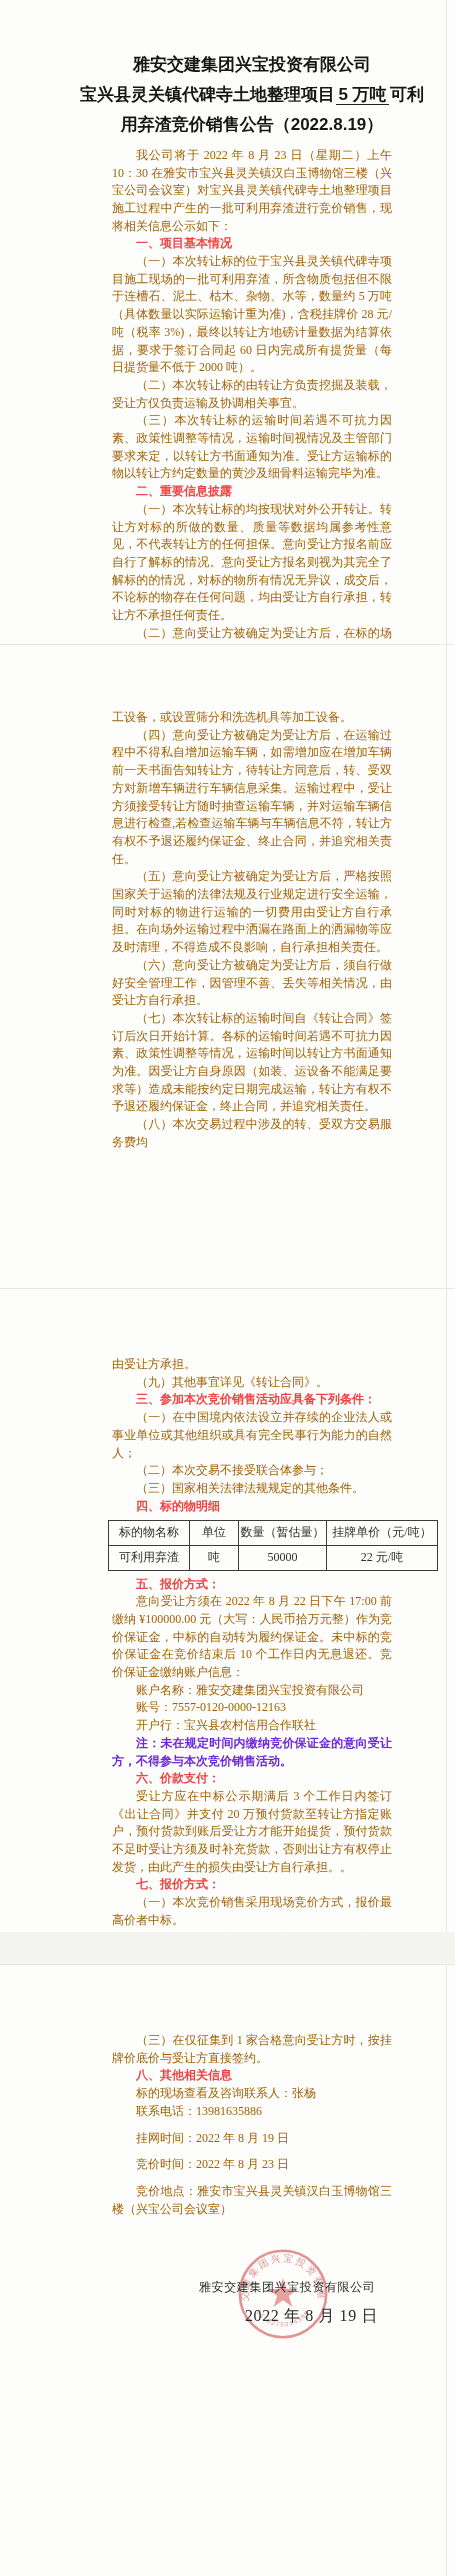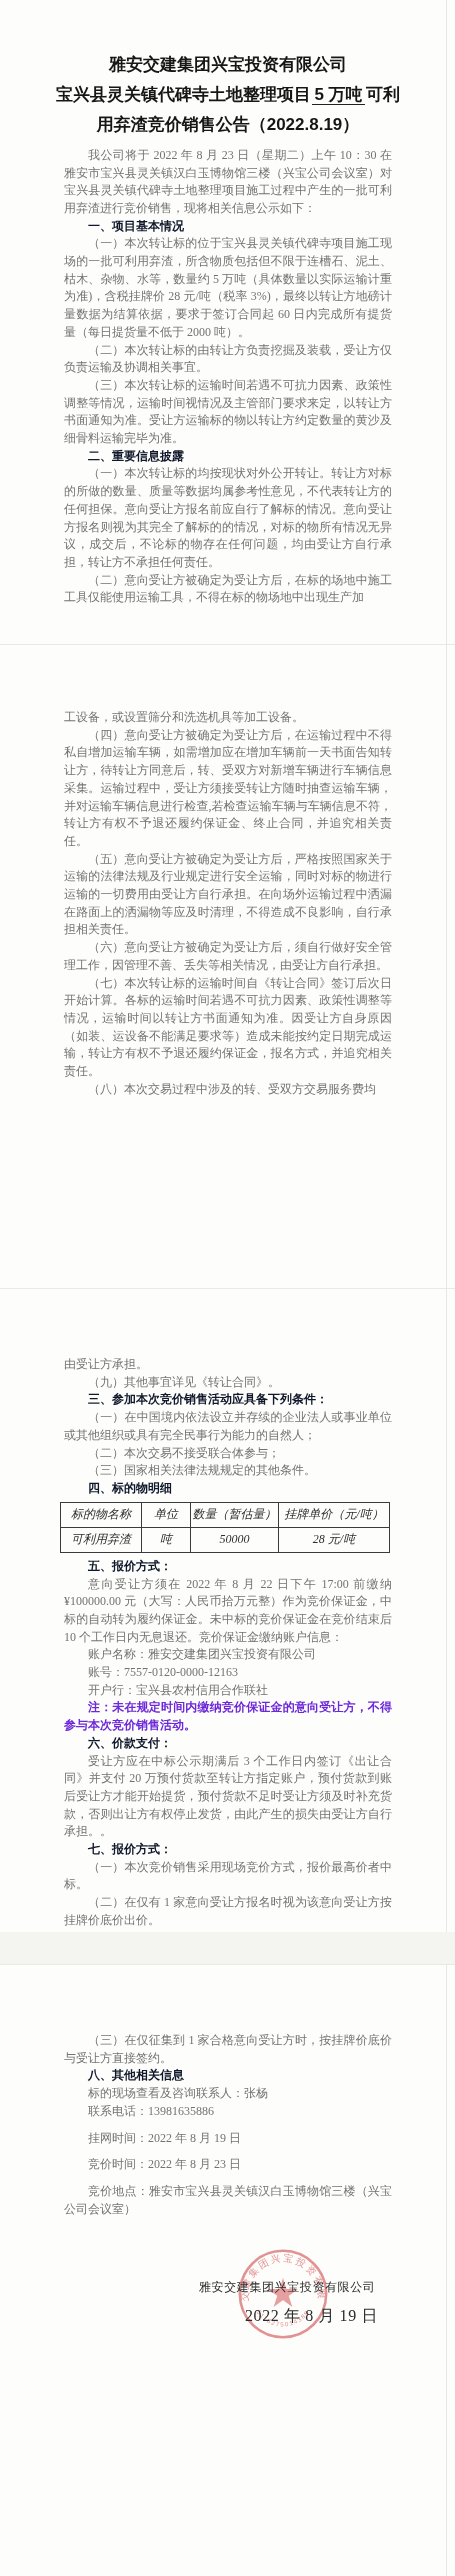--- a/index.html
+++ b/index.html
@@ -3,56 +3,56 @@
 <meta charset="utf-8">
 <style>
   html,body{margin:0;padding:0;}
   body{
     width:456px;height:2576px;position:relative;
     background:#f4f4f1;
     font-family:"Liberation Serif","DejaVu Serif",serif;
   }
   .page{
     position:absolute;left:0;width:456px;background:#fdfdfb;
-    box-sizing:border-box;overflow:hidden;
+    box-sizing:border-box;overflow:hidden;padding-left:48px;
   }
   .page::after{ 
     content:"";position:absolute;right:9px;top:0;bottom:0;width:1.1px;
     background:#dbdbd6;opacity:.65;
   }
   .page + .page{border-top:0.6px solid #e9e9e4;}
   #page1{top:0;height:644px;}
   #page2{top:644px;height:644px;}
   #page3{top:1288px;height:644px;}
   #page4{top:1932px;height:644px;margin-top:32px;}
   .content{padding:0 64px 0 64px;}
   .doc-title{
     margin-top:50px;text-align:center;
     font-family:"Liberation Sans","DejaVu Sans",sans-serif;
     font-weight:bold;font-size:17px;line-height:30px;color:#161616;
   }
   .u{border-bottom:1.1px solid #222;padding:0 2.3px;margin:0 1.1px;}
   .body-p{
-    margin:0;font-size:12px;line-height:17.7px;color:#737373;
+    margin:0;font-size:12px;line-height:17.7px;color:#a16207;
     text-align:justify;text-indent:2em;
   }
   .noindent{text-indent:0;}
   .bold-p{font-weight:bold;color:#6d28d9;}
   .sec-h{
     margin:0;font-family:Liberation Serif, serif;
-    font-weight:bold;font-size:12px;line-height:17.7px;color:#0f172a;
+    font-weight:bold;font-size:12px;line-height:17.7px;color:#ef4444;
     text-indent:2em;
   }
   .mt16{margin-top:9px;}
   .intro{margin-top:6.8px;}
   .pad-top{padding-top:64px;}
   .pad-top3{padding-top:67px;}
   table.subject{
     border-collapse:collapse;margin:4.6px 0 4.6px -4px;
-    width:329px;table-layout:fixed;font-style:italic;
+    width:329px;table-layout:fixed;
   }
   table.subject th,table.subject td{
     border:1.1px solid #3b3b3b;font-weight:normal;
     font-size:12px;line-height:13.7px;color:#2e2e2e;
     text-align:center;vertical-align:middle;height:24px;padding:0 1.1px;
   }
   .col1{width:81px;}.col2{width:49px;}.col3{width:88px;}.col4{width:111px;}
   .sign-name{
     position:absolute;left:199px;top:314px;z-index:2;
     font-size:12px;line-height:17.7px;color:#2b2b2b;letter-spacing:0.6px;
@@ -86,21 +86,21 @@
     <p class="body-p">（二）意向受让方被确定为受让方后，在标的场地中施工工具仅能使用运输工具，不得在标的物场地中出现生产加</p>
   </div>
 </div>
 
 <div class="page" id="page2">
   <div class="content pad-top">
     <p class="body-p noindent">工设备，或设置筛分和洗选机具等加工设备。</p>
     <p class="body-p">（四）意向受让方被确定为受让方后，在运输过程中不得私自增加运输车辆，如需增加应在增加车辆前一天书面告知转让方，待转让方同意后，转、受双方对新增车辆进行车辆信息采集。运输过程中，受让方须接受转让方随时抽查运输车辆，并对运输车辆信息进行检查,若检查运输车辆与车辆信息不符，转让方有权不予退还履约保证金、终止合同，并追究相关责任。</p>
     <p class="body-p">（五）意向受让方被确定为受让方后，严格按照国家关于运输的法律法规及行业规定进行安全运输，同时对标的物进行运输的一切费用由受让方自行承担。在向场外运输过程中洒漏在路面上的洒漏物等应及时清理，不得造成不良影响，自行承担相关责任。</p>
     <p class="body-p">（六）意向受让方被确定为受让方后，须自行做好安全管理工作，因管理不善、丢失等相关情况，由受让方自行承担。</p>
-    <p class="body-p">（七）本次转让标的运输时间自《转让合同》签订后次日开始计算。各标的运输时间若遇不可抗力因素、政策性调整等情况，运输时间以转让方书面通知为准。因受让方自身原因（如装、运设备不能满足要求等）造成未能按约定日期完成运输，转让方有权不予退还履约保证金，报名方式，并追究相关责任。</p>
+    <p class="body-p">（七）本次转让标的运输时间自《转让合同》签订后次日开始计算。各标的运输时间若遇不可抗力因素、政策性调整等情况，运输时间以转让方书面通知为准。因受让方自身原因（如装、运设备不能满足要求等）造成未能按约定日期完成运输，转让方有权不予退还履约保证金，终止合同，并追究相关责任。</p>
     <p class="body-p">（八）本次交易过程中涉及的转、受双方交易服务费均</p>
   </div>
 </div>
 
 <div class="page" id="page3">
   <div class="content pad-top3">
     <p class="body-p noindent">由受让方承担。</p>
     <p class="body-p">（九）其他事宜详见《转让合同》。</p>
     <p class="sec-h">三、参加本次竞价销售活动应具备下列条件：</p>
     <p class="body-p">（一）在中国境内依法设立并存续的企业法人或事业单位或其他组织或具有完全民事行为能力的自然人；</p>
@@ -120,21 +120,21 @@
           <th>单位</th>
           <th>数量（暂估量）</th>
           <th>挂牌单价（元/吨）</th>
         </tr>
       </thead>
       <tbody>
         <tr>
           <td>可利用弃渣</td>
           <td>吨</td>
           <td>50000</td>
-          <td>28 元/吨</td>
+          <td>22 元/吨</td>
         </tr>
       </tbody>
     </table>
     <p class="sec-h">五、报价方式：</p>
     <p class="body-p">意向受让方须在 2022 年 8 月 22 日下午 17:00 前缴纳 ¥100000.00 元（大写：人民币拾万元整）作为竞价保证金，中标的自动转为履约保证金。未中标的竞价保证金在竞价结束后 10 个工作日内无息退还。竞价保证金缴纳账户信息：</p>
     <p class="body-p">账户名称：雅安交建集团兴宝投资有限公司</p>
     <p class="body-p">账号：7557-0120-0000-12163</p>
     <p class="body-p">开户行：宝兴县农村信用合作联社</p>
     <p class="body-p bold-p">注：未在规定时间内缴纳竞价保证金的意向受让方，不得参与本次竞价销售活动。</p>
     <p class="sec-h">六、价款支付：</p>

